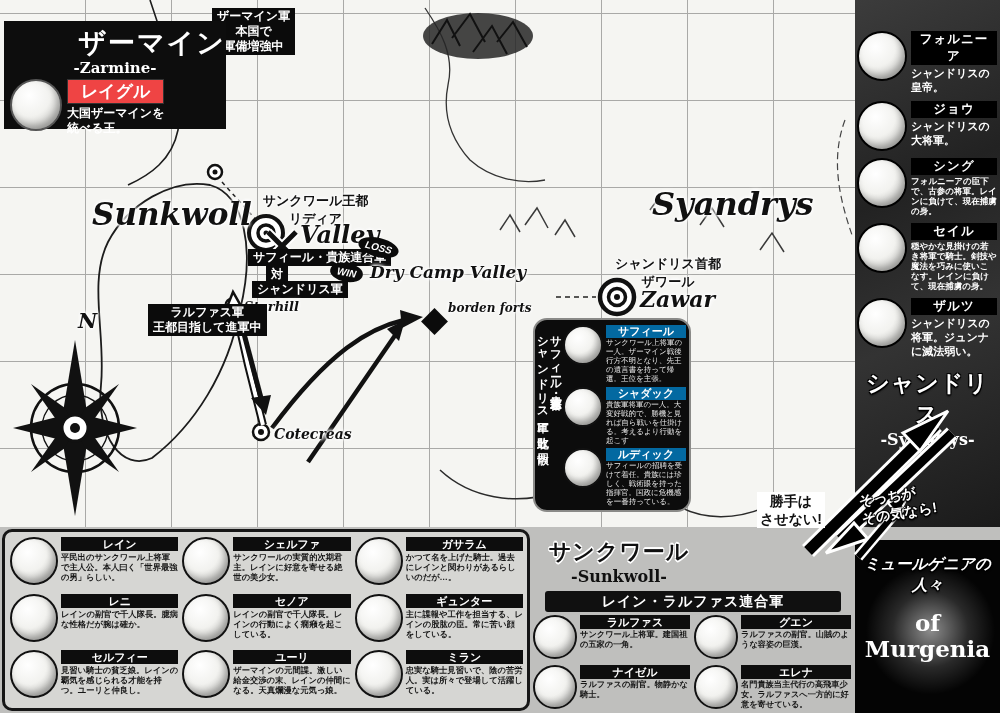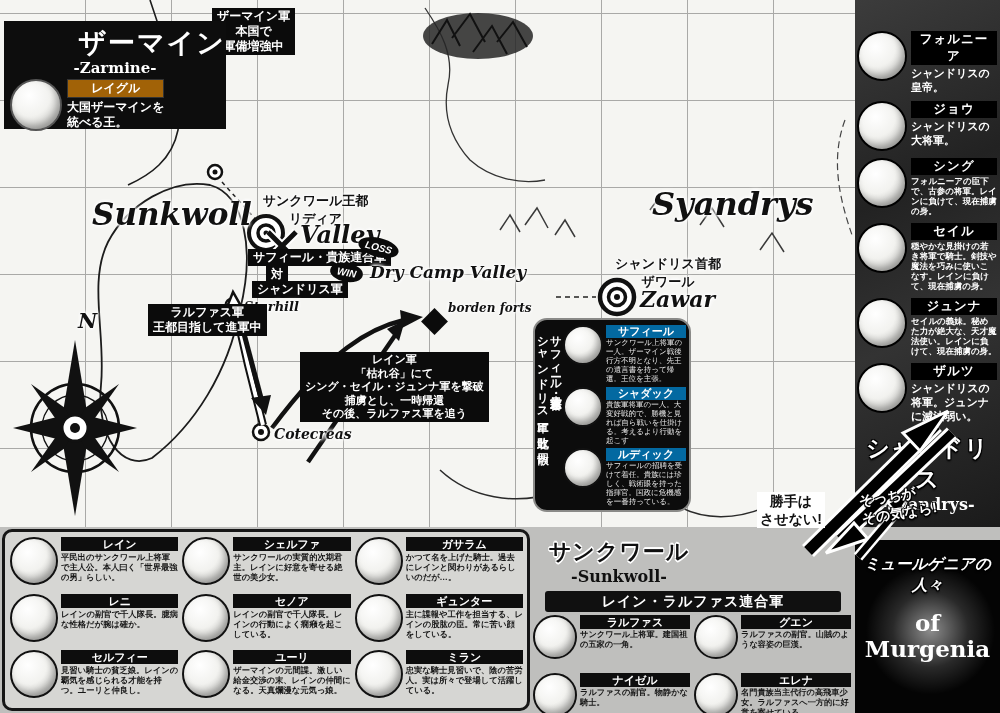--- a/index.html
+++ b/index.html
@@ -22,21 +22,21 @@
   .tag{background:#0b0b0b;color:#fff;text-align:center;padding:1px 5px;line-height:1.25;display:inline-block;}
   .badge{background:#0b0b0b;color:#fff;font-weight:bold;font-style:italic;font-size:10px;
          border-radius:50%;padding:4px 7px;display:inline-block;}
 
   
   .zarmine{position:absolute;left:4px;top:21px;width:222px;height:108px;background:#0d0d0d;z-index:4;
            color:#fff;}
   .zarmine .t1{font-size:27px;font-weight:bold;text-align:right;margin-top:4px;letter-spacing:2px;}
   .zarmine .t2{font-family:"DejaVu Serif",serif;font-weight:bold;font-size:15px;text-align:center;line-height:15px;}
   .zarmine-row{display:flex;margin-top:3px;padding:0 6px;gap:5px;align-items:flex-start;}
-  .zarmine .nm{background:#a16207;border:1px solid #333;text-align:center;font-size:12px;font-weight:bold;padding:0 12px;margin-bottom:2px;}
+  .zarmine .nm{background:#ef4444;border:1px solid #333;text-align:center;font-size:17px;font-weight:bold;padding:0 12px;margin-bottom:2px;}
   .zarmine .ds{font-size:12px;font-weight:bold;line-height:15px;}
 
   
   .pt{border-radius:50%;flex:none;border:2px solid #111;
       background:radial-gradient(circle at 36% 30%,#ffffff 0%,#f2f2ef 45%,#cfcfcc 75%,#a8a8a5 100%);
       box-shadow:inset -3px -4px 6px rgba(0,0,0,0.25);}
 
   
   .nobles{position:absolute;left:533px;top:318px;width:158px;height:194px;background:#0c0c0c;
           border:2px solid #8a8a88;border-radius:14px;z-index:4;display:flex;box-sizing:border-box;color:#fff;}
@@ -70,21 +70,21 @@
             padding:0 4px;margin-bottom:1px;}
   .char .ds{font-size:8.3px;line-height:10px;font-weight:bold;color:#161616;}
 
   
   .sun-head{position:absolute;left:535px;top:537px;width:168px;text-align:center;z-index:3;}
   .sun-head .t1{font-size:22px;font-weight:bold;color:#101010;letter-spacing:1px;}
   .sun-head .t2{font-family:"DejaVu Serif",serif;font-weight:bold;font-size:16px;color:#101010;}
   .rr-bar{position:absolute;left:545px;top:591px;width:296px;height:21px;background:#101010;color:#fff;
           font-weight:bold;font-size:14px;text-align:center;line-height:21px;border-radius:3px;z-index:3;letter-spacing:1px;}
   .rr-grid{position:absolute;left:533px;top:615px;width:318px;height:96px;z-index:3;
-           display:grid;grid-template-columns:1fr 1fr;grid-template-rows:45px 51px;gap:13px 4px;}
+           display:grid;grid-template-columns:1fr 1fr;grid-template-rows:45px 51px;gap:5px 4px;}
   .rr-grid .char .pt{width:40px;height:40px;}
   .rr-grid .char .ds{font-size:8.2px;line-height:9.8px;}
 
   
   .footer{position:absolute;left:855px;top:540px;width:145px;height:173px;z-index:3;color:#fff;text-align:center;
     background:radial-gradient(circle at 52% 52%,rgba(255,255,255,0.55) 0%,rgba(255,255,255,0.15) 32%,rgba(0,0,0,0) 55%),#040404;}
   .footer .en{font-family:"DejaVu Serif",serif;font-weight:bold;font-size:23px;line-height:26px;}
   .footer .jp{font-size:15.5px;font-weight:bold;font-style:italic;margin:14px 0;}
 
   
@@ -190,25 +190,20 @@
     <div class="maplabel badge" style="left:330px;top:263px;transform:rotate(10deg);">WIN</div>
     <div class="maplabel tag" style="left:252px;top:281px;font-size:12px;font-weight:bold;">シャンドリス軍</div>
 
     <div class="maplabel script halo" style="left:370px;top:262px;font-size:17px;">Dry Camp Valley</div>
     <div class="maplabel script halo" style="left:244px;top:299px;font-size:13px;">Starhill</div>
     <div class="maplabel script halo" style="left:274px;top:426px;font-size:14px;">Cotecreas</div>
     <div class="maplabel script halo" style="left:448px;top:301px;font-size:12px;">borden forts</div>
 
     <div class="maplabel tag pre" style="left:148px;top:304px;font-size:12px;font-weight:bold;">ラルファス軍
 王都目指して進軍中</div>
-    <div class="maplabel tag pre" style="left:300px;top:352px;font-size:11px;font-weight:bold;line-height:13.5px;">レイン軍
-「枯れ谷」にて
-シング・セイル・ジュンナ軍を撃破
-捕虜とし、一時帰還
-その後、ラルファス軍を追う</div>
 
     <div class="maplabel pre halo" style="left:608px;top:255px;font-size:13px;font-weight:bold;text-align:center;width:120px;">シャンドリス首都
 ザワール</div>
     <div class="maplabel script halo" style="left:640px;top:286px;font-size:22px;">Zawar</div>
 
     <div class="maplabel tag pre" style="left:212px;top:8px;font-size:12px;font-weight:bold;">ザーマイン軍
 本国で
 軍備増強中</div>
   </div>
 
@@ -280,27 +275,20 @@
     <div class="s-entry">
       <div class="pt"></div>
       <div>
           <div class="nm">セイル</div>
       <div class="ds">穏やかな見掛けの若き将軍で騎士。剣技や魔法を巧みに使いこなす。レインに負けて、現在捕虜の身。</div>
         </div>
     </div>
     <div class="s-entry">
       <div class="pt"></div>
       <div>
-          <div class="nm">ジュンナ</div>
-      <div class="ds">セイルの義妹。秘めた力が絶大な、天才魔法使い。レインに負けて、現在捕虜の身。</div>
-        </div>
-    </div>
-    <div class="s-entry">
-      <div class="pt"></div>
-      <div>
           <div class="nm">ザルツ</div>
       <div class="ds" style="font-size:11px;line-height:14px;">シャンドリスの将軍。ジュンナに滅法弱い。</div>
         </div>
     </div>
     <div class="syn-head">
       <div class="t1 outline-black">シャンドリス</div>
       <div class="t2">-Syandrys-</div>
     </div>
   </div>
 

